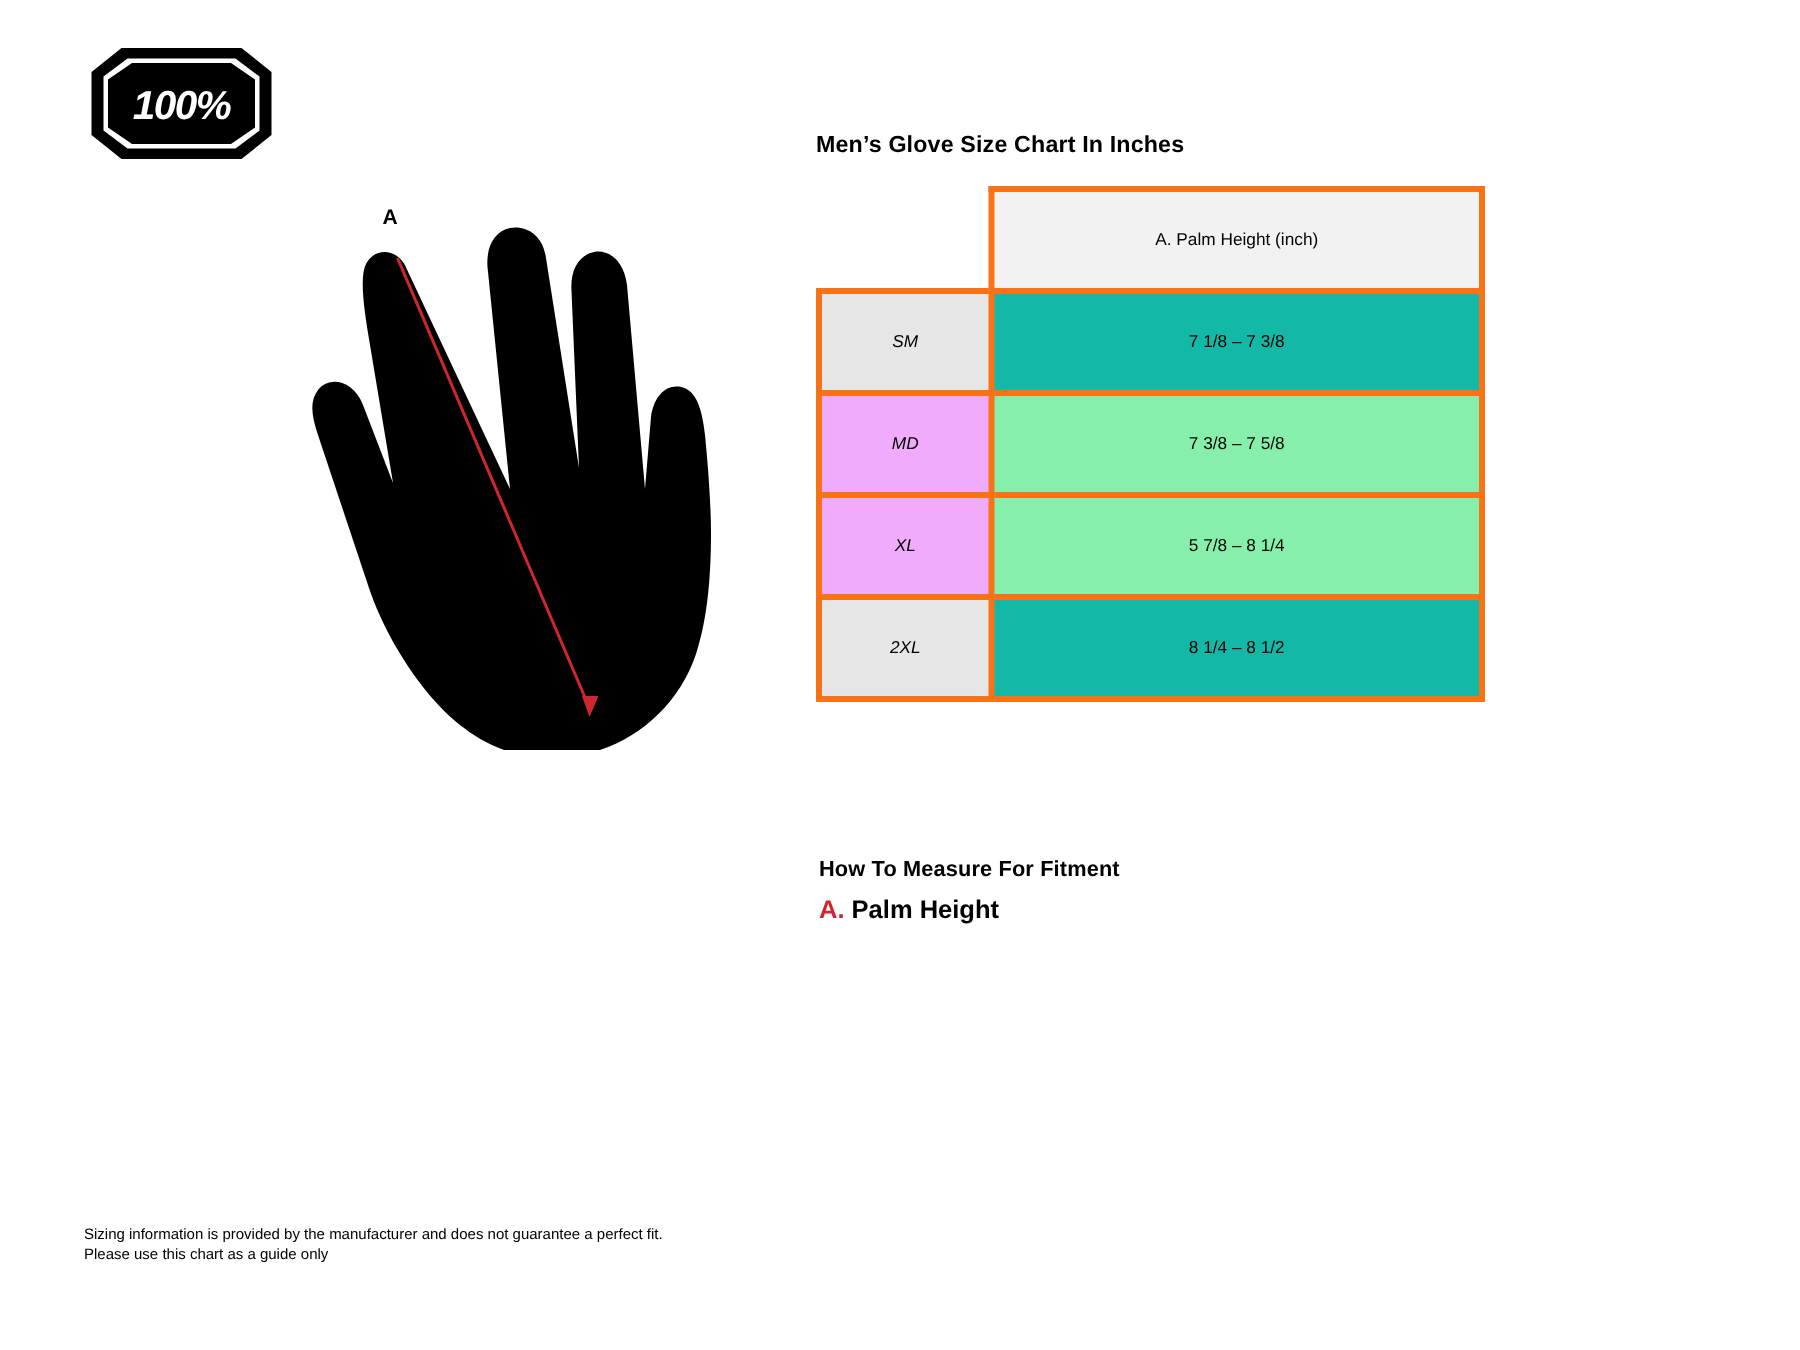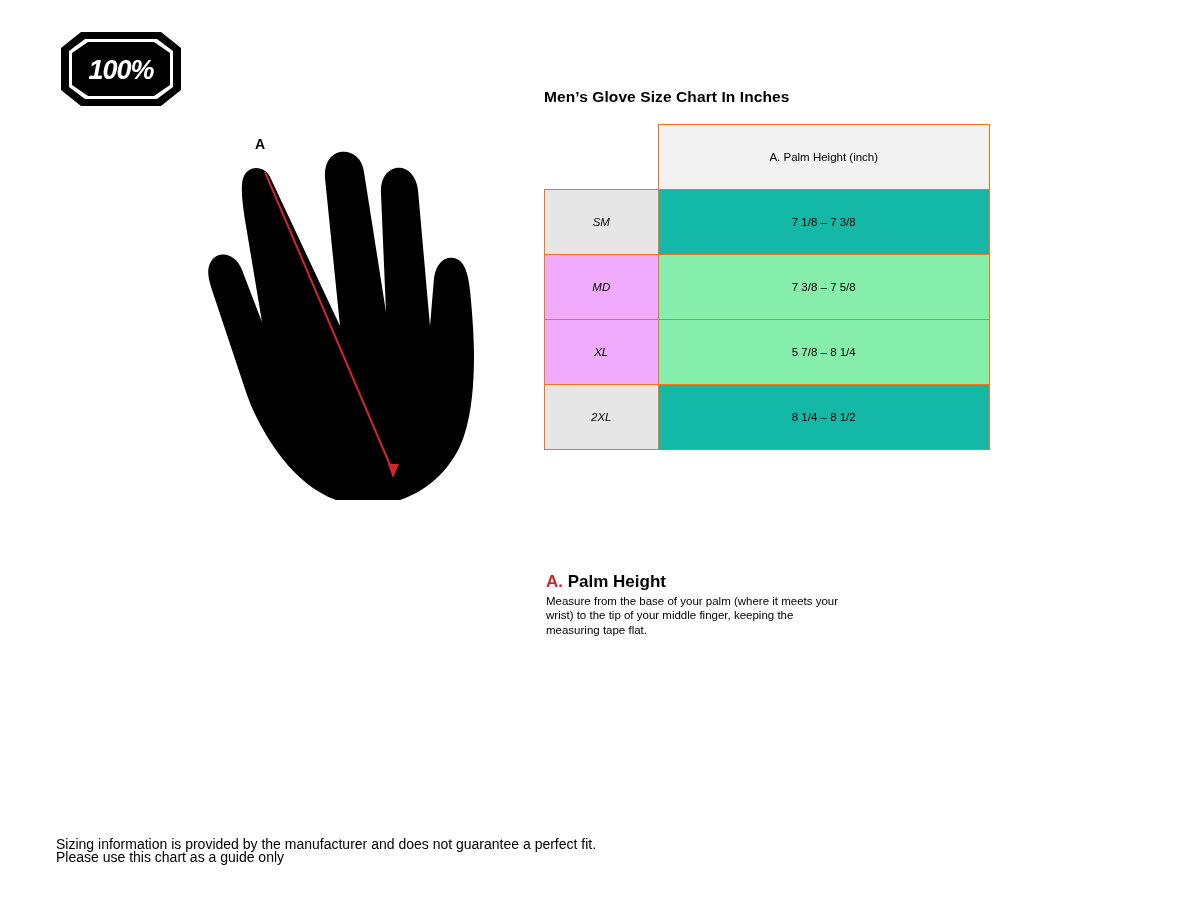--- a/index.html
+++ b/index.html
@@ -58,21 +58,21 @@
     margin: 0 0 18px 0;
   }
 
   
   table.size-table {
     border-collapse: collapse;
     width: 446px;
     table-layout: fixed;
   }
   table.size-table td, table.size-table th {
-    border: 1px solid #f97316;
+    border: 4px solid #f97316;
     height: 64px;
     text-align: center;
     vertical-align: middle;
     font-size: 11.5px;
     font-weight: normal;
     padding: 0;
   }
   .hdr-blank {
     background: #ffffff;
     border: none !important;
@@ -115,22 +115,22 @@
     font-size: 11.5px;
     line-height: 14.3px;
     margin: 0;
     width: 300px;
   }
 
   
   .footer {
     position: absolute;
     left: 56px;
-    top: 838px;
-    font-size: 14px;
+    top: 817px;
+    font-size: 10px;
     line-height: 13px;
   }
   .footer div { white-space: nowrap; }
 </style>
 </head>
 <body>
 
 <div class="logo-wrap">
   <svg class="logo-svg" width="124" height="78" viewBox="0 0 124 78" xmlns="http://www.w3.org/2000/svg">
     <polygon points="22,2 102,2 122,18 122,60 102,76 22,76 2,60 2,18" fill="#000000"></polygon>
@@ -203,23 +203,23 @@
       </tr>
       <tr>
         <td class="size-cell">2XL</td>
         <td class="val-cell">8 1/4 – 8 1/2</td>
       </tr>
     </tbody>
   </table>
 </div>
 
 <div class="measure">
+  <h2>How To Measure For Fitment</h2>
   <div class="item-head">
     <span class="letter">A.</span>
     <span>Palm Height</span>
   </div>
-  <p class="desc">Measure from the base of your palm (where it meets your wrist) to the tip of your middle finger, keeping the measuring tape flat.</p>
 </div>
 
 <div class="footer">
   <div>Sizing information is provided by the manufacturer and does not guarantee a perfect fit.</div>
   <div>Please use this chart as a guide only</div>
 </div>
 
 </body></html>

